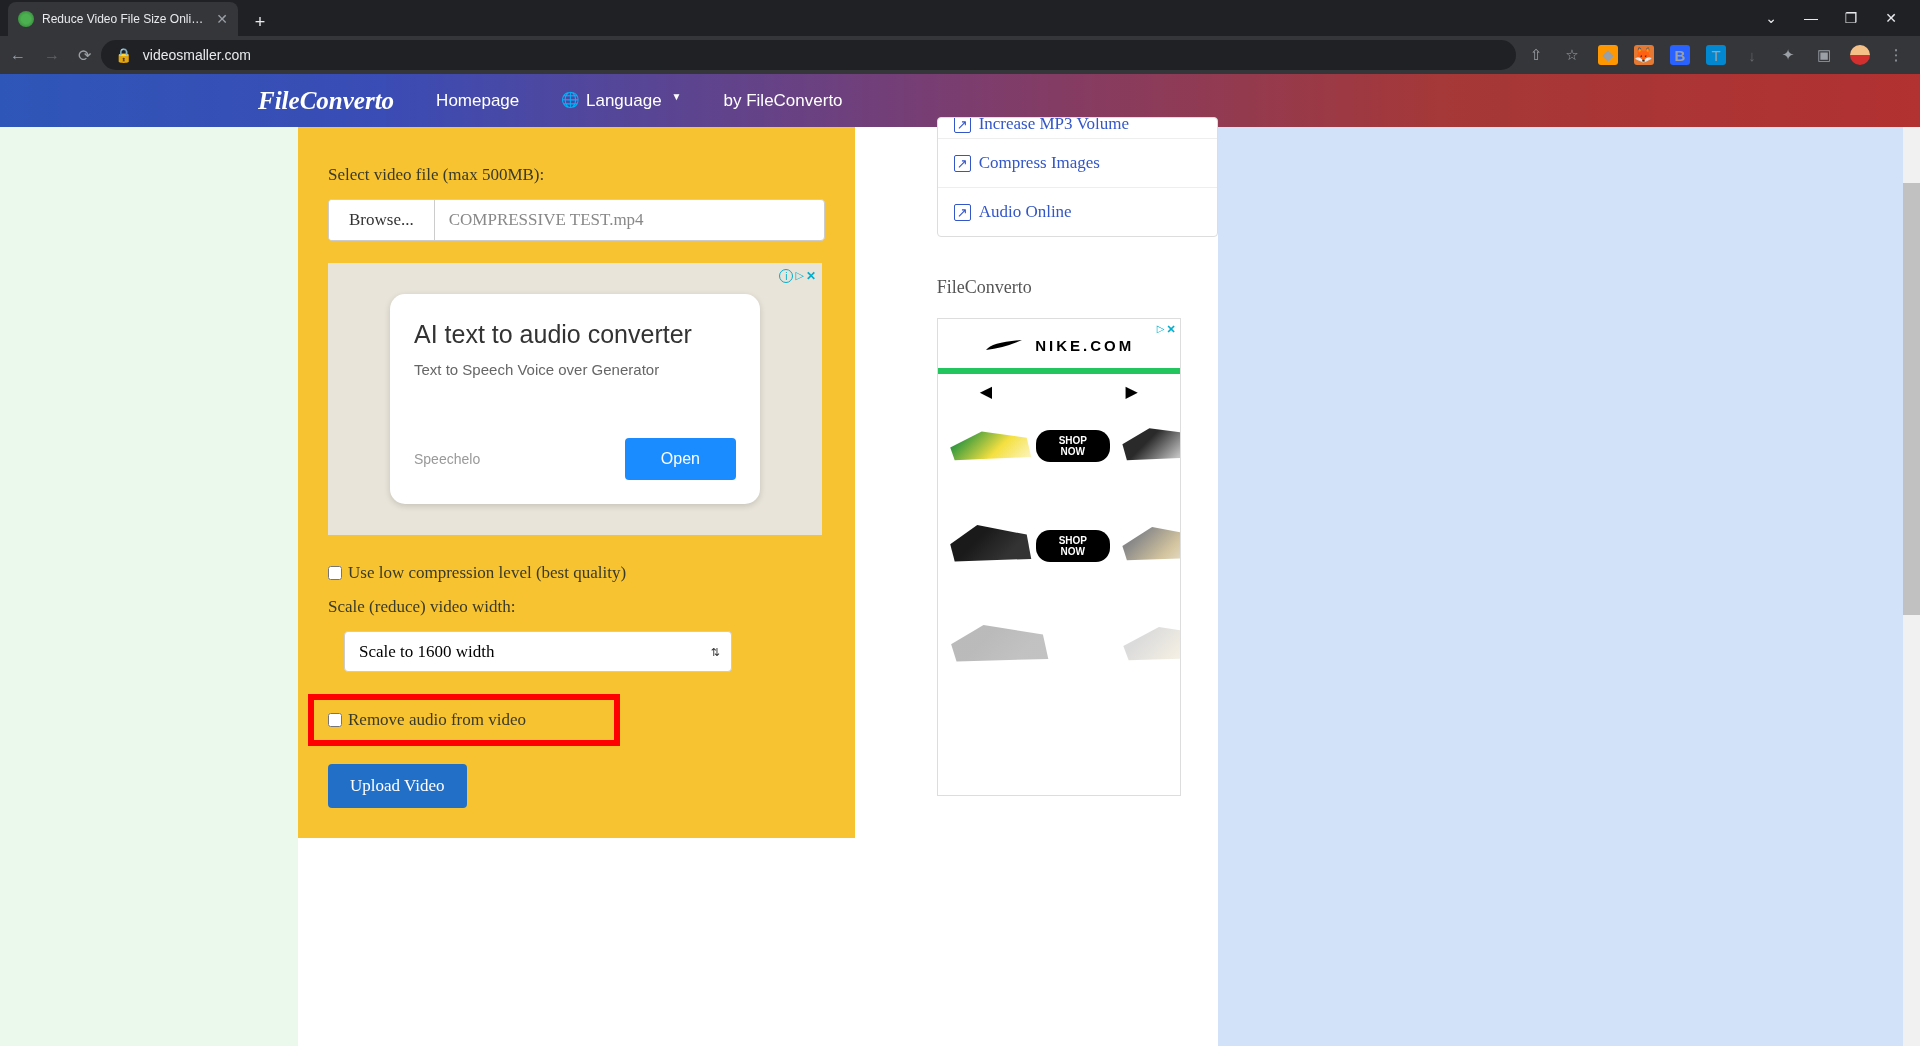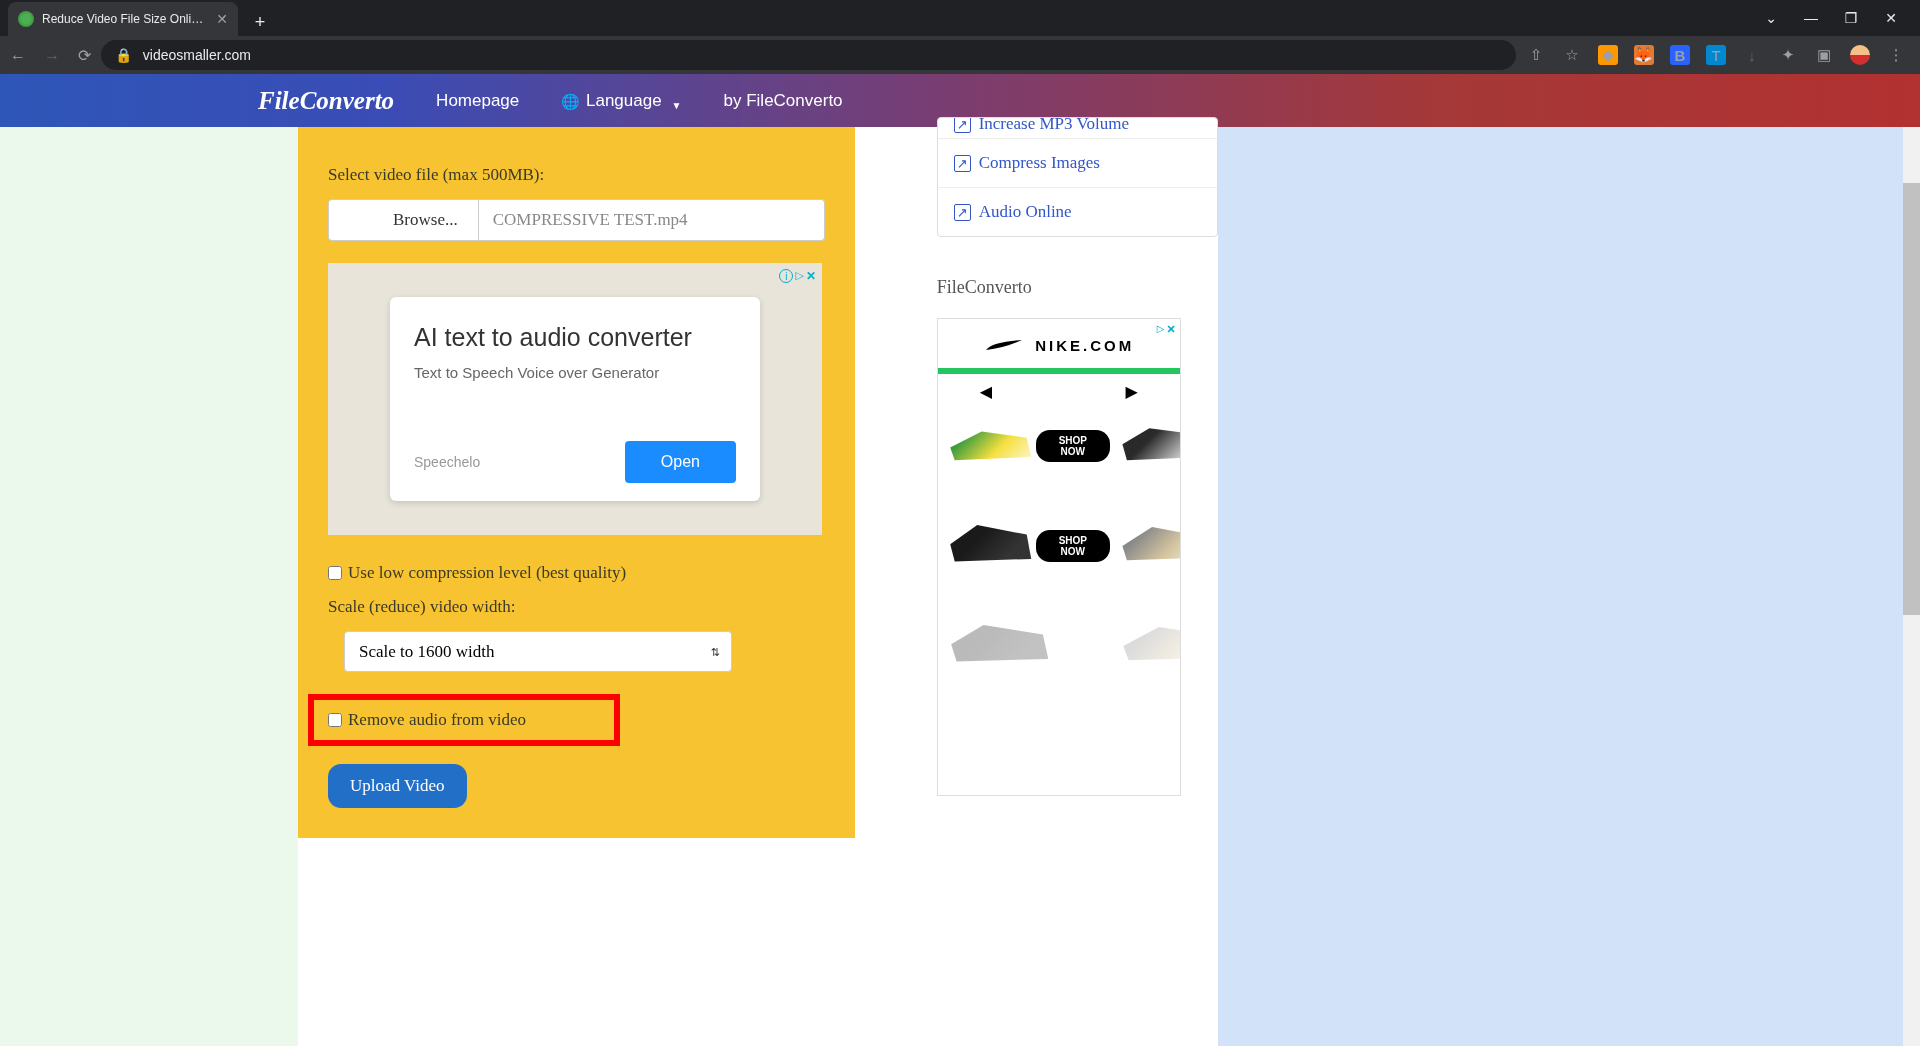--- a/index.html
+++ b/index.html
@@ -26,60 +26,60 @@
 .avatar-icon { width: 22px; height: 22px; background: linear-gradient(#f5c087 50%, #d32f2f 50%); border-radius: 50%; }
 .ext-icon-orange { background: #ff9800; border-radius: 3px; }
 .ext-icon-fox { background: #e47933; border-radius: 3px; }
 .ext-icon-blue { background: #2962ff; border-radius: 3px; color: #fff; font-weight: bold; font-size: 11px; }
 .ext-icon-teal { background: #0288d1; border-radius: 3px; color: #fff; font-size: 9px; }
 
 
 .viewport { height: 972px; overflow: hidden; position: relative; }
 .page-nav { height: 53px; background: linear-gradient(90deg, #2e56b8 0%, #3a4cb5 20%, #7b3d6f 50%, #a53838 75%, #b23131 100%); display: flex; align-items: center; padding-left: 258px; gap: 42px; }
 .logo { color: #fff; font-weight: bold; font-size: 25px; font-style: italic; font-family: Georgia, serif; }
-.nav-link { color: #fff; font-size: 17px; display: flex; align-items: flex-end; gap: 6px; cursor: pointer; }
+.nav-link { color: #fff; font-size: 17px; display: flex; align-items: flex-start; gap: 6px; cursor: pointer; }
 .lang-icon { font-size: 15px; }
 .caret-down { font-size: 10px; margin-left: 4px; }
 
 .page-body { display: flex; height: 919px; }
 .left-margin { width: 298px; background: #ebf9ec; }
 .center { width: 920px; background: #fff; padding: 0; position: relative; }
 .right-margin { flex: 1; background: #d2e3f9; position: relative; }
 .scrollbar-wrap { position: absolute; right: 0; top: 0; width: 17px; height: 100%; background: #f1f1f1; }
 .scrollbar-thumb { position: absolute; right: 0; top: 56px; width: 17px; height: 432px; background: #c1c1c1; }
 
 .yellow-box { background: #f7c331; margin: 0 0 0 0; width: 558px; padding: 30px 30px 30px 30px; position: relative; }
 .yellow-box.scrolled { padding-top: 38px; }
 .form-label { color: #3a3a28; font-size: 17px; margin-bottom: 14px; font-family: Georgia, serif; }
 .file-row { display: flex; background: #fff; border: 1px solid #ccc; border-radius: 4px; overflow: hidden; margin-bottom: 22px; }
-.browse-btn { padding: 10px 20px; border-right: 1px solid #ccc; font-family: Georgia, serif; font-size: 17px; color: #333; cursor: pointer; background: #fff; margin-left: 44px; }
+.browse-btn { padding: 10px 20px; border-right: 1px solid #ccc; font-family: Georgia, serif; font-size: 17px; color: #333; cursor: pointer; background: #fff; }
 .file-name { flex: 1; padding: 10px 14px; color: #888; font-family: Georgia, serif; font-size: 17px; }
 
 .ad-box { background: #e8e4d9; width: 494px; height: 272px; position: relative; display: flex; align-items: center; justify-content: center; margin-bottom: 28px; }
 .ad-badge { position: absolute; top: 6px; right: 6px; display: flex; gap: 2px; font-size: 12px; }
 .ad-badge .info { color: #00aecd; border: 1px solid #00aecd; border-radius: 50%; width: 14px; height: 14px; display: inline-flex; align-items: center; justify-content: center; font-size: 10px; }
 .ad-badge .triangle { color: #00aecd; font-size: 11px; }
 .ad-badge .close-ad { color: #00aecd; font-weight: bold; cursor: pointer; }
-.ad-card { background: #fff; box-shadow: 0 2px 6px rgba(0,0,0,0.15); border-radius: 6px; width: 370px; padding: 26px 24px 18px 24px; }
+.ad-card { background: #fff; box-shadow: 0 2px 6px rgba(0,0,0,0.15); border-radius: 15px; width: 370px; padding: 26px 24px 24px 24px; }
 .ad-title { font-size: 25px; color: #333; font-weight: 400; margin-bottom: 12px; }
 .ad-sub { font-size: 15px; color: #666; margin-bottom: 60px; }
 .ad-footer { display: flex; justify-content: space-between; align-items: center; }
 .ad-brand { color: #999; font-size: 14px; }
 .ad-open { background: #1a8cff; color: #fff; border: none; padding: 12px 36px; border-radius: 4px; font-size: 16px; cursor: pointer; }
 
 .check-row { display: flex; align-items: center; gap: 6px; margin-bottom: 14px; color: #3a3a28; font-family: Georgia, serif; font-size: 17px; }
 .check-row input { width: 14px; height: 14px; }
 .highlighted { border: 6px solid #ff0000; padding: 10px 10px 10px 14px; margin-left: -20px; margin-bottom: 18px; width: 312px; }
 .highlighted .check-row { margin-bottom: 0; }
 
 .select-wrap { position: relative; width: 388px; margin-bottom: 22px; margin-left: 16px; }
 .select-wrap select { width: 100%; padding: 10px 14px; font-family: Georgia, serif; font-size: 17px; border: 1px solid #ccc; border-radius: 4px; background: #fff; -webkit-appearance: none; appearance: none; }
 .select-wrap::after { content: "⇅"; position: absolute; right: 12px; top: 50%; transform: translateY(-50%) rotate(0); font-size: 11px; color: #333; pointer-events: none; }
 
-.upload-btn { background: #226fc8; color: #fff; border: none; padding: 12px 22px; border-radius: 13px; font-size: 17px; font-family: Georgia, serif; cursor: pointer; }
+.upload-btn { background: #226fc8; color: #fff; border: none; padding: 12px 22px; border-radius: 4px; font-size: 17px; font-family: Georgia, serif; cursor: pointer; }
 
 
 .sidebar { width: 282px; padding: 0 0 0 0; }
 .side-list { border: 1px solid #ddd; border-radius: 4px; background: #fff; margin-bottom: 40px; margin-top: -10px; }
 .side-item { padding: 14px 16px; border-bottom: 1px solid #eee; color: #3356c8; font-family: Georgia, serif; font-size: 17px; display: flex; align-items: center; gap: 8px; cursor: pointer; }
 .side-item:first-child { border-bottom: 1px solid #eee; padding-top: 6px; overflow: hidden; height: 18px; }
 .side-item:last-child { border-bottom: none; }
 .ext-link-icon::before { content: "↗"; font-size: 13px; border: 1px solid currentColor; padding: 0 2px; border-radius: 2px; line-height: 1; }
 
 .adv-label { color: #555; font-family: Georgia, serif; font-size: 18px; margin-bottom: 20px; }

